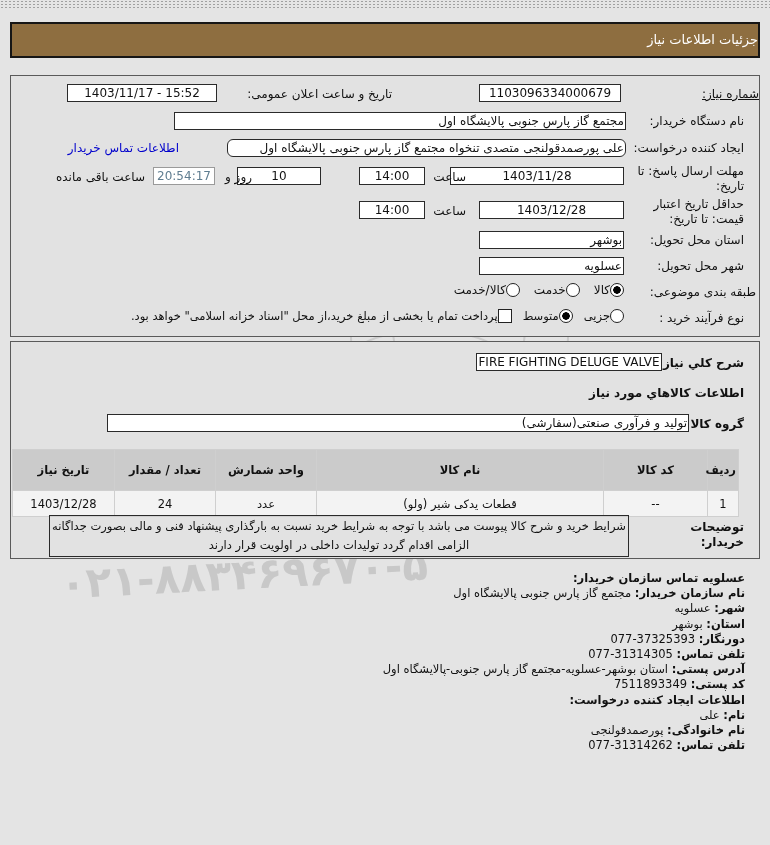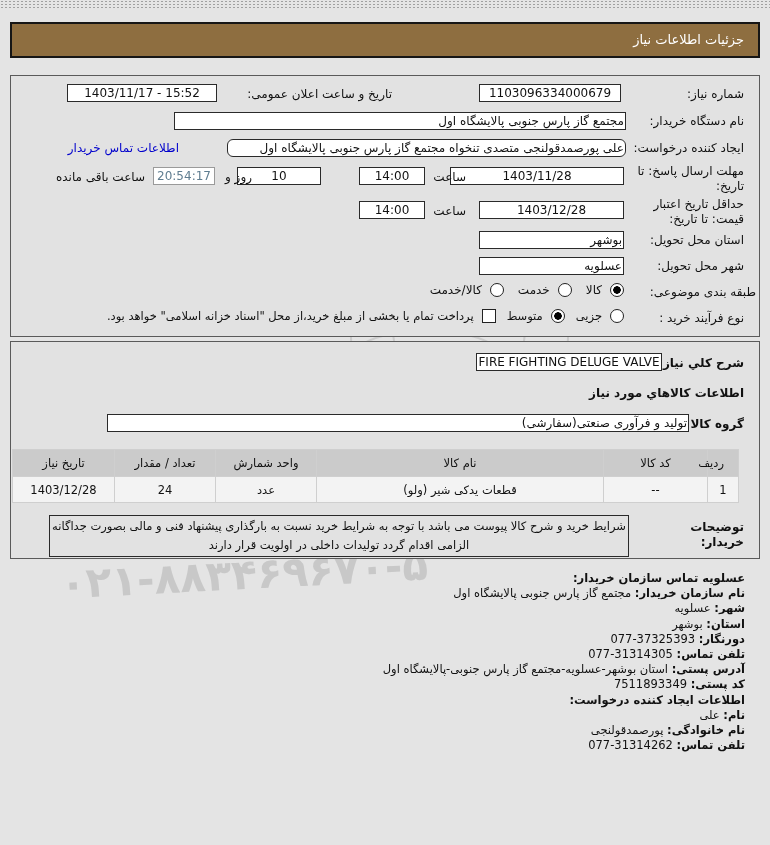--- a/index.html
+++ b/index.html
@@ -10,49 +10,49 @@
     font-size:12px;color:#111;direction:rtl;
   }
   .dotted-strip{
     position:absolute;top:0;left:0;width:770px;height:9px;
     background-image:radial-gradient(circle,#8f8f8f 0.8px,rgba(0,0,0,0) 1px);
     background-size:4px 3px;opacity:.8;
   }
   .title-bar{
     position:absolute;top:22px;left:10px;right:10px;height:32px;
     background:#8e6e40;border:2px solid #161616;color:#fff;
-    line-height:32px;padding-right:14px;font-size:13px;
+    line-height:32px;font-size:13px;
   }
   .panel{position:absolute;left:10px;right:10px;border:1px solid #5a5a5a;background:#e2e2e2;}
   #panel-main{top:75px;height:260px;}
   #panel-need{top:341px;height:216px;}
   .lbl{position:absolute;white-space:nowrap;}
   .lbl2{position:absolute;text-align:right;line-height:15px;}
   .bold{font-weight:bold;}
   .field{
     position:absolute;height:18px;line-height:17px;background:#fff;
     border:1px solid #2a2a2a;box-sizing:border-box;padding:0 1px;font-size:12px;
     white-space:nowrap;overflow:hidden;
   }
   .center{text-align:center;}
   .right{text-align:right;}
   .link{position:absolute;color:#0000cc;white-space:nowrap;cursor:pointer;}
   .countdown{background:#ffffff;border:1px solid #9a9a9a;color:#5f7d90;}
   .radio-group{position:absolute;display:flex;direction:rtl;align-items:center;gap:14px;white-space:nowrap;}
-  .opt{display:flex;align-items:center;gap:8px;}
+  .opt{display:flex;align-items:center;gap:0;}
   .radio{width:12px;height:12px;border:1px solid #222;border-radius:50%;background:#fff;display:inline-block;flex:0 0 auto;}
   .radio.sel{background:radial-gradient(circle at center,#000 0 3.5px,#fff 4px);}
   .checkbox{width:12px;height:12px;border:1px solid #222;background:#fff;display:inline-block;flex:0 0 auto;}
   .small{font-size:11.5px;}
   table.items{
     position:absolute;right:20px;top:107px;width:726px;
     border-collapse:separate;border-spacing:1px;background:#cfcfcf;
     direction:rtl;font-size:11.5px;table-layout:fixed;
   }
-  table.items th{background:#cbcbcb;font-weight:normal;height:26px;padding:0 14px;}
+  table.items th{background:#cbcbcb;font-weight:bold;height:40px;padding:0 2px;}
   table.items td{background:#f3f3f3;height:25px;text-align:center;padding:0 2px;}
   .notes-box{
     position:absolute;right:130px;top:173px;width:580px;height:42px;
     border:1px solid #2a2a2a;box-sizing:border-box;text-align:center;
     font-size:11.5px;line-height:19px;padding-top:1px;
   }
   .contact{
     position:absolute;right:25px;top:571px;text-align:right;
     font-size:11.5px;line-height:15.2px;white-space:nowrap;
   }
@@ -81,21 +81,21 @@
   <div class="wm" id="wm-brand">ParsNamadData</div>
   <div class="wm" id="wm-fa1">مرکز آوری اطلاعات پارس داده ها</div>
   <div class="wm" id="wm-fa2">پایگاه اطلاع رسانی مناقصه و مزایده</div>
   <div class="wm" id="wm-phone">۰۲۱-۸۸۳۴۶۹۶۷۰-۵</div>
 </div>
 
 <div class="title-bar">جزئیات اطلاعات نیاز</div>
 
 <div class="panel" id="panel-main">
 
-  <div class="lbl" style="right:15px;top:11px;">شماره نیاز:</div>
+  <div class="lbl" style="right:0;top:11px;text-decoration:underline;">شماره نیاز:</div>
   <div class="field center" style="right:138px;top:8px;width:142px;">1103096334000679</div>
   <div class="lbl" style="right:367px;top:11px;">تاریخ و ساعت اعلان عمومی:</div>
   <div class="field center" style="right:542px;top:8px;width:150px;">15:52 - 1403/11/17</div>
 
   <div class="lbl" style="right:15px;top:38px;">نام دستگاه خریدار:</div>
   <div class="field right" style="right:133px;top:36px;width:452px;">مجتمع گاز پارس جنوبی  پالایشگاه اول</div>
 
   <div class="lbl" style="right:15px;top:65px;">ایجاد کننده درخواست:</div>
   <div class="field right" style="right:133px;top:63px;width:399px;border-radius:6px;">علی پورصمدقولنجی متصدی تنخواه مجتمع گاز پارس جنوبی  پالایشگاه اول</div>
   <div class="link" style="right:580px;top:65px;">اطلاعات تماس خریدار</div>

